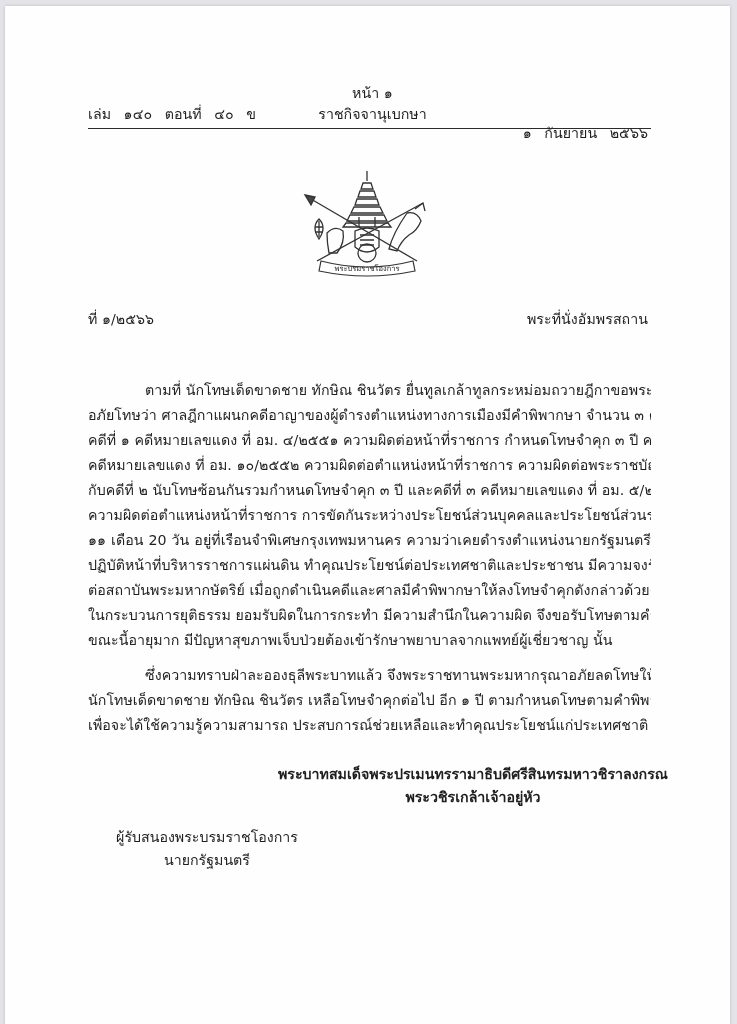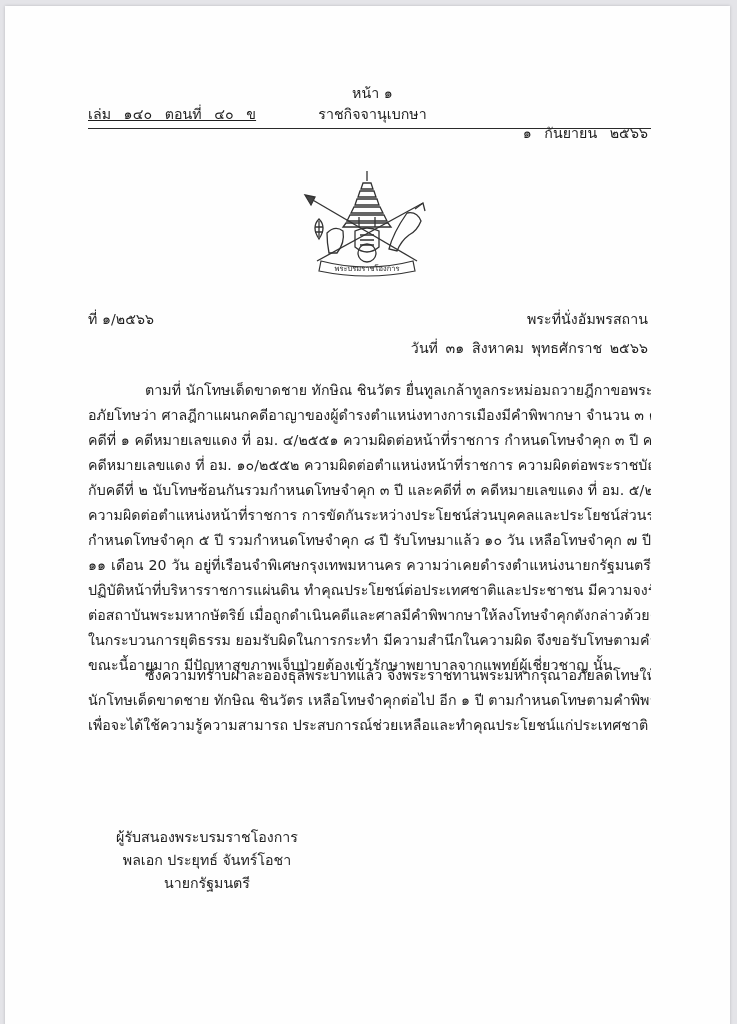--- a/index.html
+++ b/index.html
@@ -17,21 +17,21 @@
       width: 725px;
       height: 1030px;
       background: #fefefe;
       box-shadow: 0 0 3px rgba(0,0,0,0.18);
       font-family: "DejaVu Sans", "Liberation Sans", sans-serif;
       color: #1e1e1e;
     }
     .abs { position: absolute; white-space: nowrap; }
     .t { font-size: 14.2px; letter-spacing: 0.05px; }
     .page-no { left: 0; width: 735px; top: 76px; text-align: center; }
-    .hdr-left { left: 83px; top: 97px; word-spacing: 8px; text-decoration: underline; }
+    .hdr-left { left: 83px; top: 97px; word-spacing: 8px; }
     .hdr-center { left: 0; width: 735px; top: 97px; text-align: center; }
     .hdr-right { right: 82px; top: 97px; word-spacing: 8px; margin-top: 19px; }
     .rule {
       position: absolute;
       left: 83px;
       width: 563px;
       top: 122px;
       height: 0;
       border-top: 1.6px solid #2a2a2a;
     }
@@ -122,43 +122,44 @@
       <path d="M110 44 Q120 42 124 52 Q120 62 112 66 Q104 72 100 82 L92 80 Q96 64 110 44 Z"></path>
       <path d="M118 40 L126 34 L128 42"></path>
     </g>
 
     <path d="M24 92 Q70 104 116 92 L118 102 Q70 112 22 102 Z" fill="#fff" stroke="#333" stroke-width="1.2"></path>
     <text x="70" y="102" font-size="7.5" text-anchor="middle" fill="#222" font-family="DejaVu Sans, sans-serif">พระบรมราชโองการ</text>
   </svg>
 
   <div class="abs t ref-no">ที่ ๑/๒๕๖๖</div>
   <div class="abs t place">พระที่นั่งอัมพรสถาน</div>
-  <div class="abs t date">วันที่ ๓๑ สิงหาคม พุทธศักราช ๒๕๖๖</div>
 
   <div class="body-para p1 t">
     <span class="line indent">ตามที่ นักโทษเด็ดขาดชาย ทักษิณ ชินวัตร ยื่นทูลเกล้าทูลกระหม่อมถวายฎีกาขอพระราชทาน</span>
     <span class="line">อภัยโทษว่า ศาลฎีกาแผนกคดีอาญาของผู้ดำรงตำแหน่งทางการเมืองมีคำพิพากษา จำนวน ๓ คดี</span>
     <span class="line">คดีที่ ๑ คดีหมายเลขแดง ที่ อม. ๔/๒๕๕๑ ความผิดต่อหน้าที่ราชการ กำหนดโทษจำคุก ๓ ปี คดีที่ ๒</span>
     <span class="line">คดีหมายเลขแดง ที่ อม. ๑๐/๒๕๕๒ ความผิดต่อตำแหน่งหน้าที่ราชการ ความผิดต่อพระราชบัญญัติ</span>
     <span class="line">กับคดีที่ ๒ นับโทษซ้อนกันรวมกำหนดโทษจำคุก ๓ ปี และคดีที่ ๓ คดีหมายเลขแดง ที่ อม. ๕/๒๕๕๑</span>
     <span class="line">ความผิดต่อตำแหน่งหน้าที่ราชการ การขัดกันระหว่างประโยชน์ส่วนบุคคลและประโยชน์ส่วนรวม</span>
-    <span class="line">กำหนดโทษจำคุก ๕ ปี รวมกำหนดโทษจำคุก ๘ ปี รับโทษมาแล้ว ๑๐ วัน เหลือโทษจำคุก ๗ ปี</span>
     <span class="line">๑๑ เดือน 20 วัน อยู่ที่เรือนจำพิเศษกรุงเทพมหานคร ความว่าเคยดำรงตำแหน่งนายกรัฐมนตรี</span>
     <span class="line">ปฏิบัติหน้าที่บริหารราชการแผ่นดิน ทำคุณประโยชน์ต่อประเทศชาติและประชาชน มีความจงรักภักดี</span>
     <span class="line">ต่อสถาบันพระมหากษัตริย์ เมื่อถูกดำเนินคดีและศาลมีคำพิพากษาให้ลงโทษจำคุกดังกล่าวด้วยความเคารพ</span>
     <span class="line">ในกระบวนการยุติธรรม ยอมรับผิดในการกระทำ มีความสำนึกในความผิด จึงขอรับโทษตามคำพิพากษา</span>
     <span class="line last">ขณะนี้อายุมาก มีปัญหาสุขภาพเจ็บป่วยต้องเข้ารักษาพยาบาลจากแพทย์ผู้เชี่ยวชาญ นั้น</span>
   </div>
 
   <div class="body-para p2 t">
     <span class="line indent">ซึ่งความทราบฝ่าละอองธุลีพระบาทแล้ว จึงพระราชทานพระมหากรุณาอภัยลดโทษให้</span>
     <span class="line">นักโทษเด็ดขาดชาย ทักษิณ ชินวัตร เหลือโทษจำคุกต่อไป อีก ๑ ปี ตามกำหนดโทษตามคำพิพากษา</span>
     <span class="line">เพื่อจะได้ใช้ความรู้ความสามารถ ประสบการณ์ช่วยเหลือและทำคุณประโยชน์แก่ประเทศชาติ สังคม</span>
   </div>
 
+  <div class="sign">
+    <div>พระบาทสมเด็จพระปรเมนทรรามาธิบดีศรีสินทรมหาวชิราลงกรณ</div>
+    <div>พระวชิรเกล้าเจ้าอยู่หัว</div>
+  </div>
 
   <div class="counter">
     <div>ผู้รับสนองพระบรมราชโองการ</div>
-    <div>พลเอก ประยุทธ์ จันทร์โอชา</div>
     <div>นายกรัฐมนตรี</div>
   </div>
 
 </div>
 
 </body></html>

